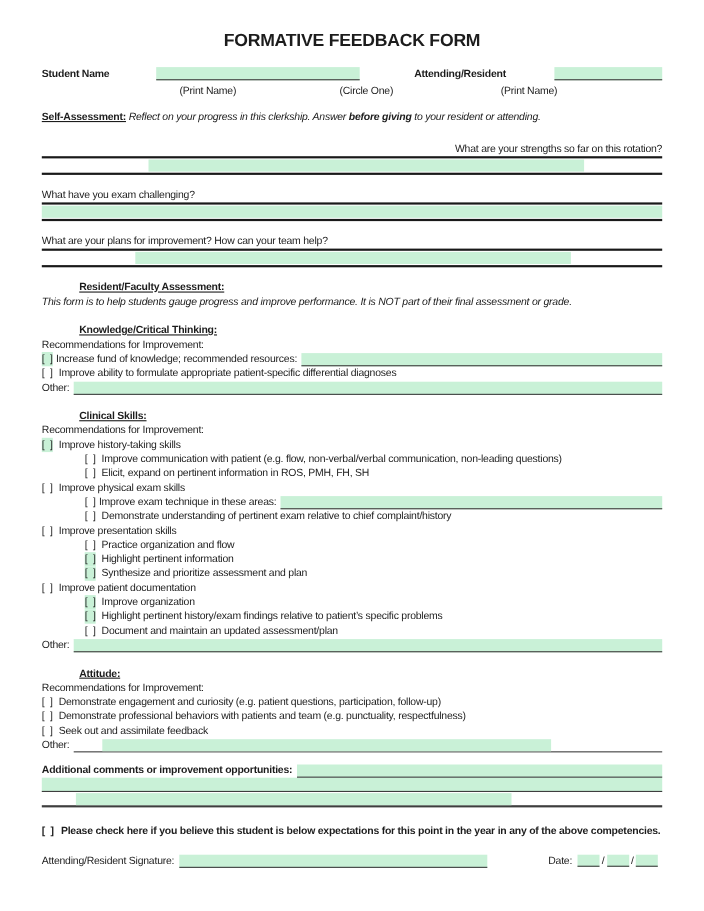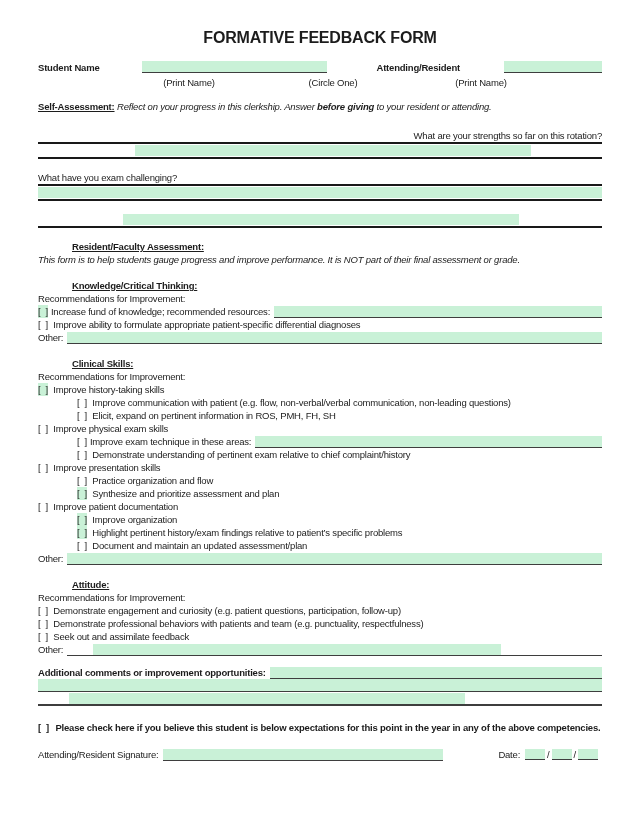--- a/index.html
+++ b/index.html
@@ -110,20 +110,21 @@
   </div>
 
   <div class="qblock">
     <div class="q-line">What have you exam challenging?</div>
     <div class="answer-row">
         <div class="bar bar-q2"></div>
       </div>
   </div>
 
   <div class="qblock">
+    <div class="q-line">What are your plans for improvement? How can your team help?</div>
     <div class="answer-row">
         <div class="bar bar-q3"></div>
       </div>
   </div>
 
   <div class="sec-head" style="margin-top:12px">Resident/Faculty Assessment:</div>
   <div class="desc-it">This form is to help students gauge progress and improve performance. It is NOT part of their final assessment or grade.</div>
 
   <div class="sec-head mt13">Knowledge/Critical Thinking:</div>
   <div class="row">Recommendations for Improvement:</div>
@@ -169,20 +170,24 @@
     <span class="cb"><span>[</span><span class="box"></span><span>]</span></span>
     <span>Demonstrate understanding of pertinent exam relative to chief complaint/history</span>
   </div>
   <div class="row">
     <span class="cb"><span>[</span><span class="box"></span><span>]</span></span>
     <span>Improve presentation skills</span>
   </div>
   <div class="row ind1">
     <span class="cb"><span>[</span><span class="box"></span><span>]</span></span>
     <span>Practice organization and flow</span>
+  </div>
+  <div class="row ind1">
+    <span class="cb hl"><span>[</span><span class="box"></span><span>]</span></span>
+    <span>Highlight pertinent information</span>
   </div>
   <div class="row ind1">
     <span class="cb hl"><span>[</span><span class="box"></span><span>]</span></span>
     <span>Synthesize and prioritize assessment and plan</span>
   </div>
   <div class="row">
     <span class="cb"><span>[</span><span class="box"></span><span>]</span></span>
     <span>Improve patient documentation</span>
   </div>
   <div class="row ind1">

